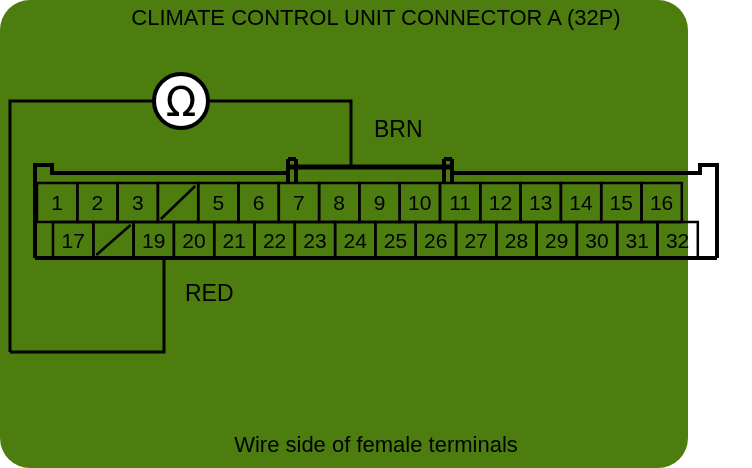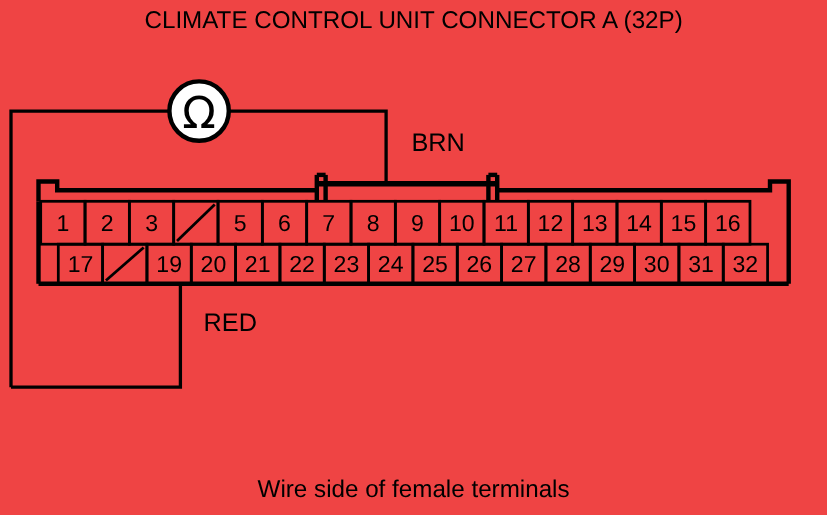--- a/index.html
+++ b/index.html
@@ -10,23 +10,24 @@
   }
   body {
     width: 752px;
     height: 468px;
     overflow: hidden;
     font-family: "Liberation Sans", sans-serif;
     color: #000000;
   }
   #stage {
     position: relative;
-    width: 752px;
+    width: 688px;
     height: 468px;
-    background: #ef4444;
+    background: #4d7c0f;
+    border-radius: 30px;
   }
   #diagram {
     position: absolute;
     left: 0;
     top: 0;
   }
   .ttl {
     font-family: "Liberation Sans", sans-serif;
     font-size: 22px;
     fill: #000000;

